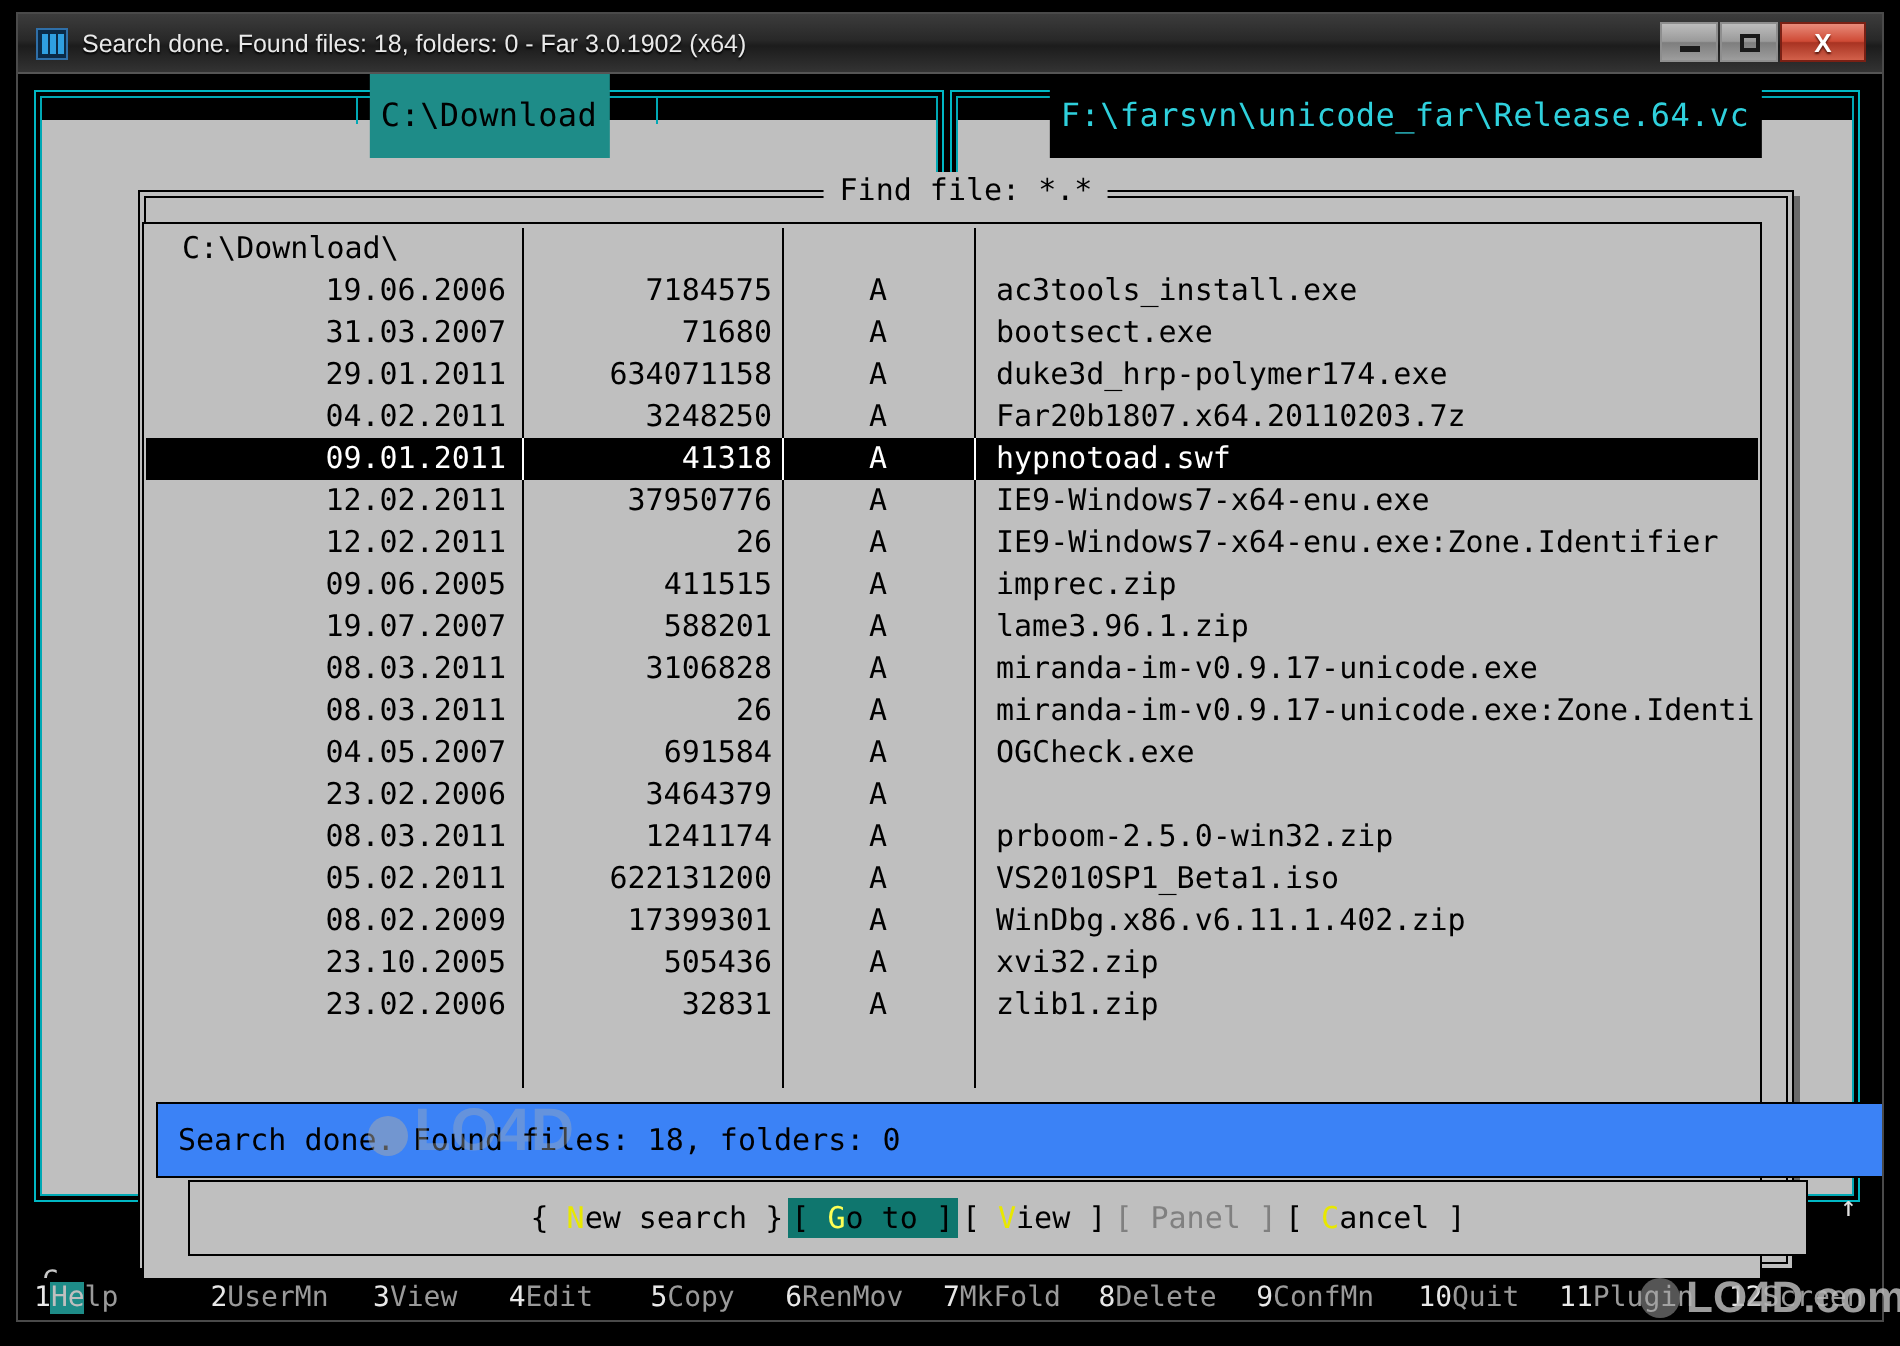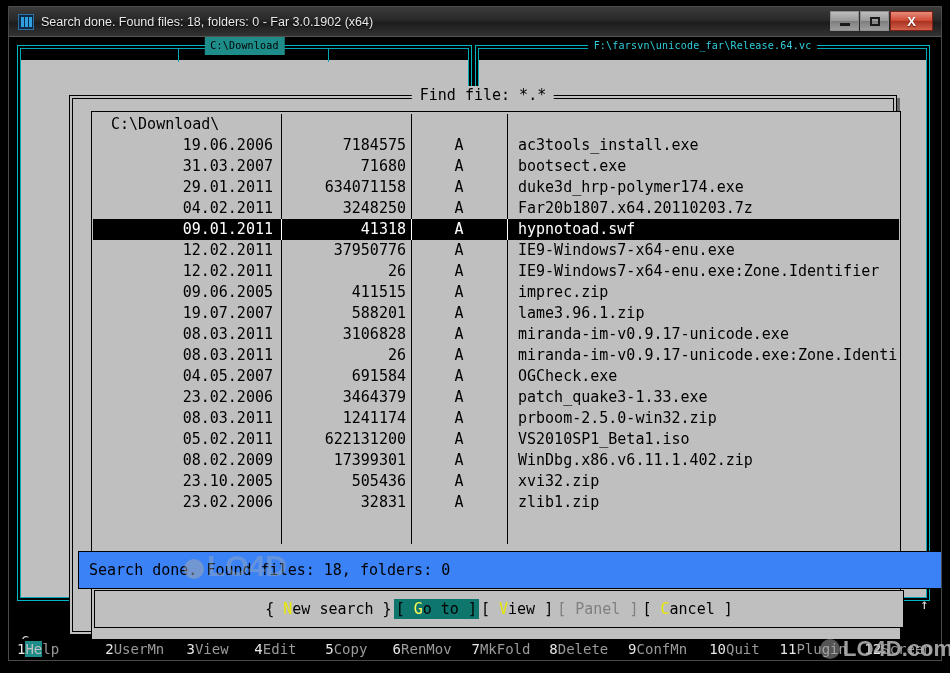--- a/index.html
+++ b/index.html
@@ -130,22 +130,22 @@
     box-sizing: border-box;
   }
   #panel-left  { left: 0px;   width: 455px; }
   #panel-right { left: 458px; width: 455px; }
 
   .panel-title {
     position: absolute;
     top: -9px;
     height: 18px;
     line-height: 18px;
-    padding: 0 6px;
-    font-size: 10px;
+    padding: 12px 6px;
+    font-size: 16px;
     letter-spacing: 0.2px;
     white-space: nowrap;
     z-index: 4;
   }
   #panel-left .panel-title {
     left: 50%;
     transform: translateX(-50%);
     background: #1e8c88;
     color: #000000;
   }
@@ -227,21 +227,21 @@
     font-size: 15px;
     line-height: 18px;
     padding: 0 8px;
     white-space: nowrap;
     z-index: 3;
   }
 
   
   #results-box {
     position: absolute;
-    left: 22px; top: 16px;
+    left: 2px; top: 16px;
     width: 810px; height: 547px;
     border: 1px solid #000000;
     box-sizing: border-box;
     background: #bfbfbf;
     overflow: hidden;
   }
   #results-list {
     position: absolute;
     left: 1px; top: 2px;
     width: 806px;
@@ -479,21 +479,21 @@
             <div class="file-row"><span class="col-date">29.01.2011</span><span class="vsep vsep-1"></span><span class="col-size">634071158</span><span class="vsep vsep-2"></span><span class="col-attr">A</span><span class="vsep vsep-3"></span><span class="col-name">duke3d_hrp-polymer174.exe</span></div>
             <div class="file-row"><span class="col-date">04.02.2011</span><span class="vsep vsep-1"></span><span class="col-size">3248250</span><span class="vsep vsep-2"></span><span class="col-attr">A</span><span class="vsep vsep-3"></span><span class="col-name">Far20b1807.x64.20110203.7z</span></div>
             <div class="file-row selected"><span class="col-date">09.01.2011</span><span class="vsep vsep-1"></span><span class="col-size">41318</span><span class="vsep vsep-2"></span><span class="col-attr">A</span><span class="vsep vsep-3"></span><span class="col-name">hypnotoad.swf</span></div>
             <div class="file-row"><span class="col-date">12.02.2011</span><span class="vsep vsep-1"></span><span class="col-size">37950776</span><span class="vsep vsep-2"></span><span class="col-attr">A</span><span class="vsep vsep-3"></span><span class="col-name">IE9-Windows7-x64-enu.exe</span></div>
             <div class="file-row"><span class="col-date">12.02.2011</span><span class="vsep vsep-1"></span><span class="col-size">26</span><span class="vsep vsep-2"></span><span class="col-attr">A</span><span class="vsep vsep-3"></span><span class="col-name">IE9-Windows7-x64-enu.exe:Zone.Identifier</span></div>
             <div class="file-row"><span class="col-date">09.06.2005</span><span class="vsep vsep-1"></span><span class="col-size">411515</span><span class="vsep vsep-2"></span><span class="col-attr">A</span><span class="vsep vsep-3"></span><span class="col-name">imprec.zip</span></div>
             <div class="file-row"><span class="col-date">19.07.2007</span><span class="vsep vsep-1"></span><span class="col-size">588201</span><span class="vsep vsep-2"></span><span class="col-attr">A</span><span class="vsep vsep-3"></span><span class="col-name">lame3.96.1.zip</span></div>
             <div class="file-row"><span class="col-date">08.03.2011</span><span class="vsep vsep-1"></span><span class="col-size">3106828</span><span class="vsep vsep-2"></span><span class="col-attr">A</span><span class="vsep vsep-3"></span><span class="col-name">miranda-im-v0.9.17-unicode.exe</span></div>
             <div class="file-row"><span class="col-date">08.03.2011</span><span class="vsep vsep-1"></span><span class="col-size">26</span><span class="vsep vsep-2"></span><span class="col-attr">A</span><span class="vsep vsep-3"></span><span class="col-name">miranda-im-v0.9.17-unicode.exe:Zone.Identifier</span></div>
             <div class="file-row"><span class="col-date">04.05.2007</span><span class="vsep vsep-1"></span><span class="col-size">691584</span><span class="vsep vsep-2"></span><span class="col-attr">A</span><span class="vsep vsep-3"></span><span class="col-name">OGCheck.exe</span></div>
-            <div class="file-row"><span class="col-date">23.02.2006</span><span class="vsep vsep-1"></span><span class="col-size">3464379</span><span class="vsep vsep-2"></span><span class="col-attr">A</span><span class="vsep vsep-3"></span><span class="col-name">patch_quake3-1.33.exe</span></div>
+            <div class="file-row"><span class="col-date">23.02.2006</span><span class="vsep vsep-1"></span><span class="col-size">3464379</span><span class="vsep vsep-2"></span><span class="col-attr">A</span><span class="vsep vsep-3"></span></div>
             <div class="file-row"><span class="col-date">08.03.2011</span><span class="vsep vsep-1"></span><span class="col-size">1241174</span><span class="vsep vsep-2"></span><span class="col-attr">A</span><span class="vsep vsep-3"></span><span class="col-name">prboom-2.5.0-win32.zip</span></div>
             <div class="file-row"><span class="col-date">05.02.2011</span><span class="vsep vsep-1"></span><span class="col-size">622131200</span><span class="vsep vsep-2"></span><span class="col-attr">A</span><span class="vsep vsep-3"></span><span class="col-name">VS2010SP1_Beta1.iso</span></div>
             <div class="file-row"><span class="col-date">08.02.2009</span><span class="vsep vsep-1"></span><span class="col-size">17399301</span><span class="vsep vsep-2"></span><span class="col-attr">A</span><span class="vsep vsep-3"></span><span class="col-name">WinDbg.x86.v6.11.1.402.zip</span></div>
             <div class="file-row"><span class="col-date">23.10.2005</span><span class="vsep vsep-1"></span><span class="col-size">505436</span><span class="vsep vsep-2"></span><span class="col-attr">A</span><span class="vsep vsep-3"></span><span class="col-name">xvi32.zip</span></div>
             <div class="file-row"><span class="col-date">23.02.2006</span><span class="vsep vsep-1"></span><span class="col-size">32831</span><span class="vsep vsep-2"></span><span class="col-attr">A</span><span class="vsep vsep-3"></span><span class="col-name">zlib1.zip</span></div>
           </div>
       </div>
 
       <div id="status-box">
         <div id="status-text">Search done. Found files: 18, folders: 0</div>

